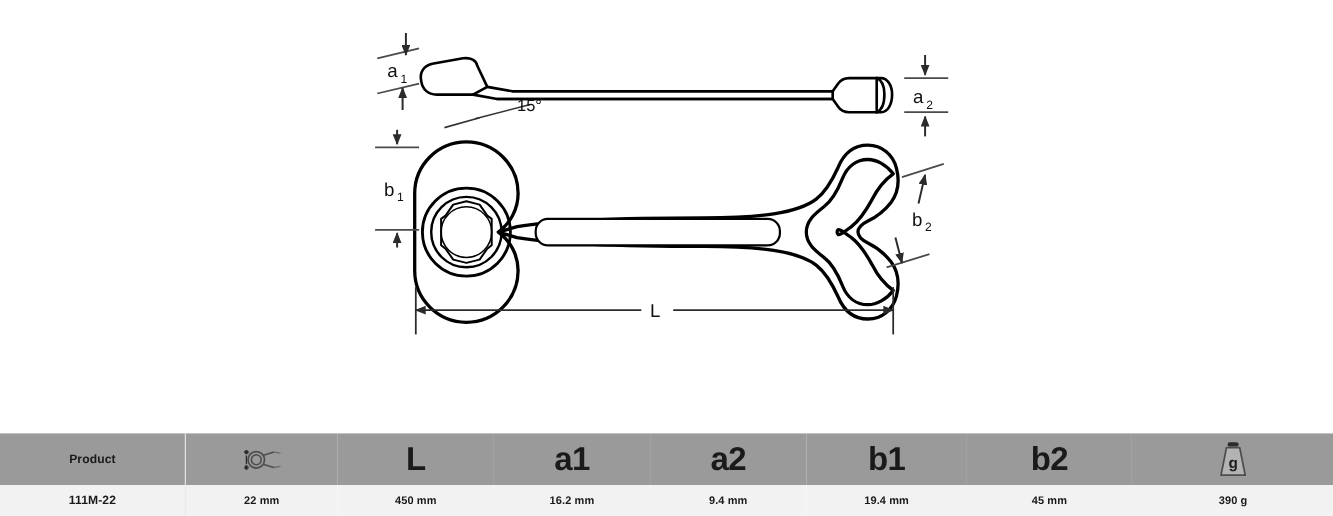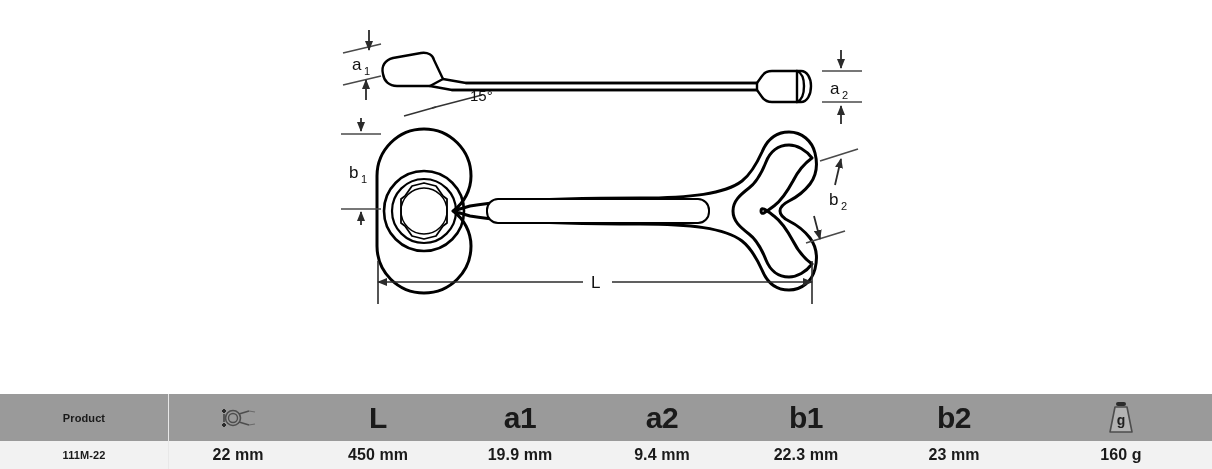--- a/index.html
+++ b/index.html
@@ -64,21 +64,21 @@
   #spec-table th.dim-head {
     font-size: 30px;
     font-weight: bold;
     line-height: 1;
     letter-spacing: -.5px;
   }
   #spec-table th.icon-head {
     font-size: 0;
   }
   #spec-table td {
-    font-size: 16px;
+    font-size: 10px;
     font-weight: bold;
     letter-spacing: .1px;
     white-space: nowrap;
   }
   #spec-table td.col-product {
     font-size: 11px;
     margin-left: 28px;
   }
   
   #spec-table th.col-product,
@@ -283,22 +283,22 @@
             </svg>
           </span>
         </th>
       </tr>
     </thead>
     <tbody>
       <tr class="data-row">
         <td class="col-product">111M-22</td>
         <td>22 mm</td>
         <td>450 mm</td>
-        <td>19.9 mm</td>
+        <td>16.2 mm</td>
         <td>9.4 mm</td>
-        <td>22.3 mm</td>
-        <td>23 mm</td>
-        <td>160 g</td>
+        <td>19.4 mm</td>
+        <td>45 mm</td>
+        <td>390 g</td>
       </tr>
     </tbody>
   </table>
 
 </div>
 
 </body></html>

